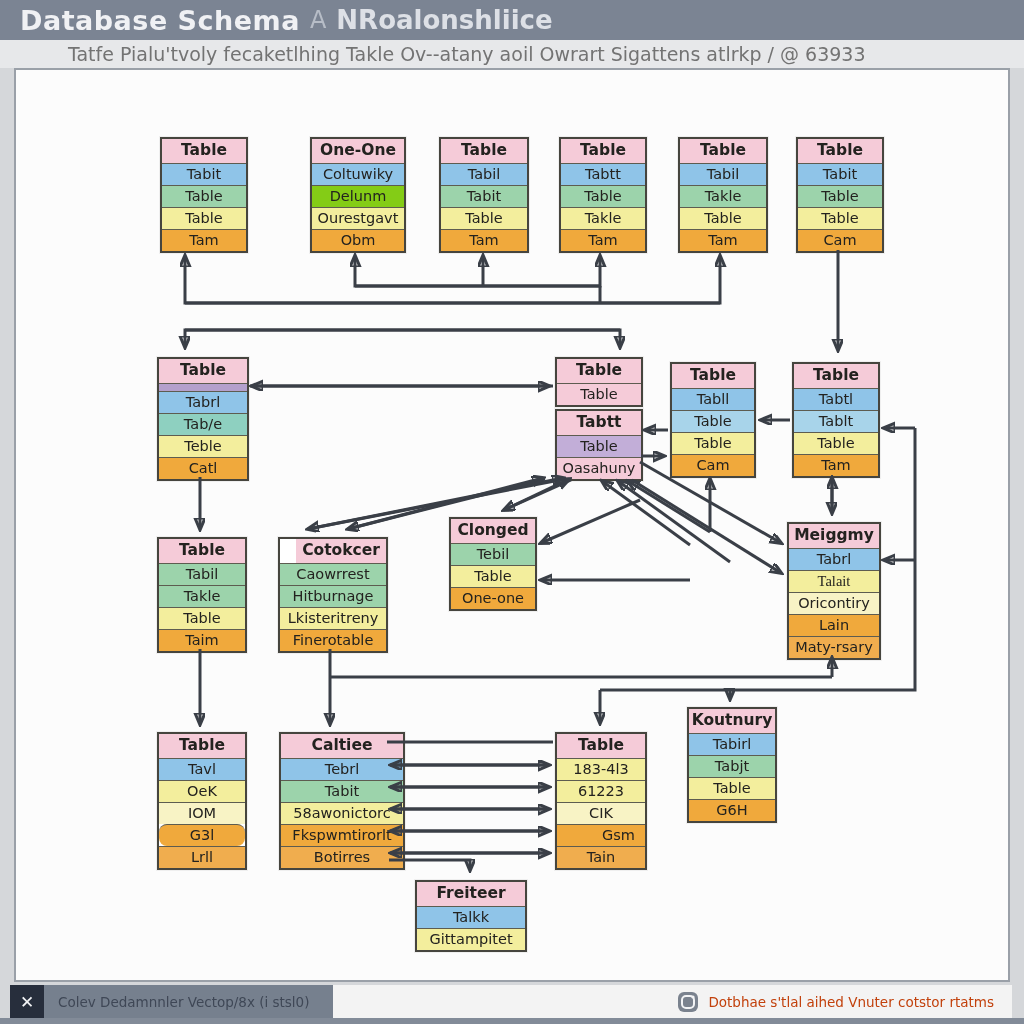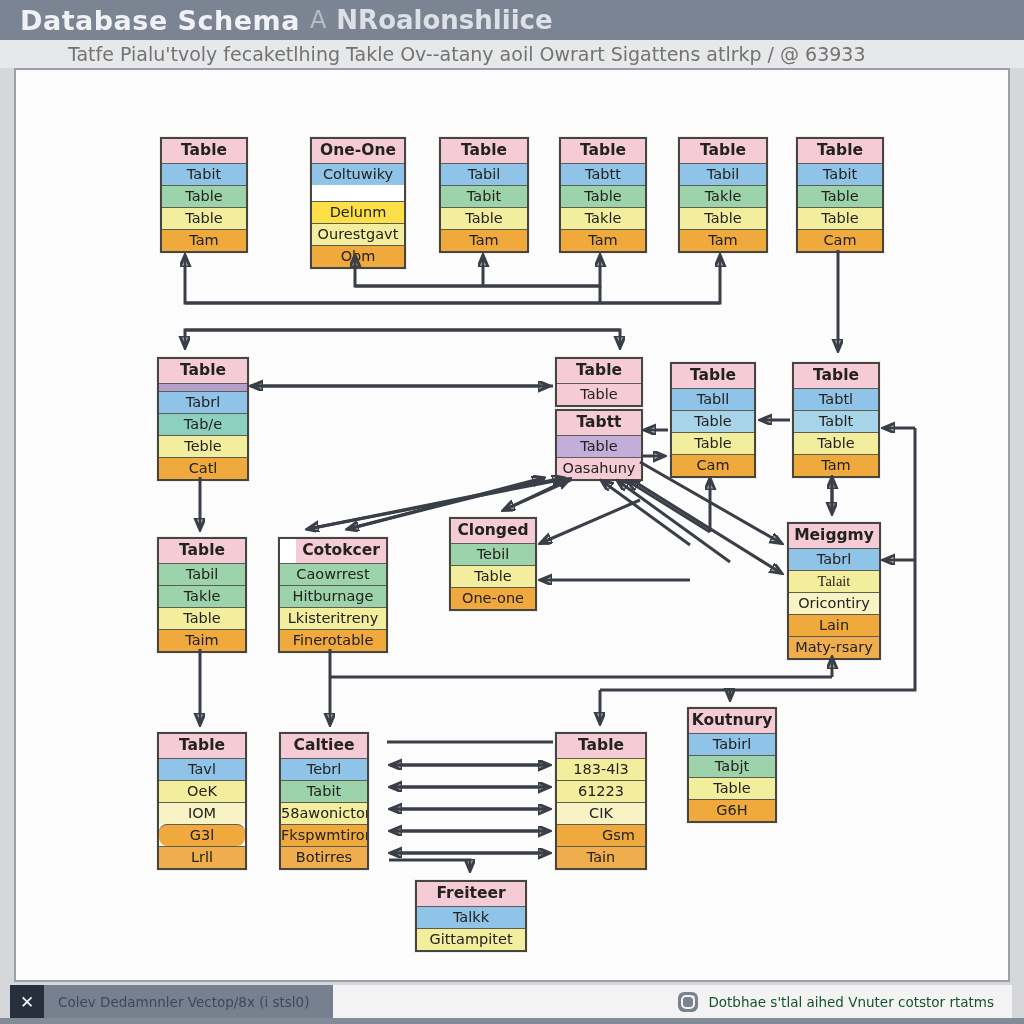--- a/index.html
+++ b/index.html
@@ -31,21 +31,21 @@
   svg.arrows path { stroke:#3a3f47; stroke-width:3; fill:none; }
 
   .statusbar { position:absolute; left:0; top:985px; width:1024px; height:33px; background:#d5d7da; }
   .status-left { position:absolute; left:10px; top:0; width:323px; height:33px;
                  background:#76808e; display:flex; align-items:center; }
   .close-btn { width:34px; height:33px; background:#272e3c; color:#f2f3f5; font-size:17px;
                font-weight:bold; display:flex; align-items:center; justify-content:center; cursor:default; }
   .status-left .txt { margin-left:14px; color:#3f4756; font-size:13.5px; }
   .status-right { position:absolute; left:333px; top:0; width:679px; height:33px; background:#f3f3f3;
                   display:flex; align-items:center; justify-content:flex-end; padding-right:18px; gap:9px; }
-  .status-right .txt { color:#14532d; font-size:13.5px; }
+  .status-right .txt { color:#c2410c; font-size:13.5px; }
   .bottom-strip { position:absolute; left:0; top:1018px; width:1024px; height:6px; background:#828b98; }
 </style>
 </head>
 <body>
 
 <div class="titlebar">
   <span class="t1">Database Schema</span>
   <span class="t2">A</span>
   <span class="t3">NRoalonshliice</span>
 </div>
@@ -59,21 +59,21 @@
       <div class="tbl" style="left: 144px; top: 67px; width: 88px;">
         <div class="trow thead" style="background: rgb(245, 203, 216);">Table</div>
         <div class="trow" style="background: rgb(143, 196, 232);">Tabit</div>
         <div class="trow" style="background: rgb(156, 211, 171);">Table</div>
         <div class="trow" style="background: rgb(243, 238, 157);">Table</div>
         <div class="trow" style="background: rgb(240, 169, 60);">Tam</div>
       </div>
       <div class="tbl" style="left: 294px; top: 67px; width: 96px;">
         <div class="trow thead" style="background: rgb(245, 203, 216);">One-One</div>
         <div class="trow" style="background: rgb(143, 196, 232);">Coltuwiky</div>
-        <div class="trow" style="background: #fde047; margin-top: 16px;">Delunm</div>
+        <div class="trow" style="background: #84cc16;">Delunm</div>
         <div class="trow" style="background: rgb(243, 238, 157);">Ourestgavt</div>
         <div class="trow" style="background: rgb(240, 169, 60);">Obm</div>
       </div>
       <div class="tbl" style="left: 423px; top: 67px; width: 90px;">
         <div class="trow thead" style="background: rgb(245, 203, 216);">Table</div>
         <div class="trow" style="background: rgb(143, 196, 232);">Tabil</div>
         <div class="trow" style="background: rgb(156, 211, 171);">Tabit</div>
         <div class="trow" style="background: rgb(243, 238, 157);">Table</div>
         <div class="trow" style="background: rgb(240, 169, 60);">Tam</div>
       </div>
@@ -158,21 +158,21 @@
         <div class="trow" style="background: rgb(240, 173, 78);">Maty-rsary</div>
       </div>
       <div class="tbl" style="left: 141px; top: 662px; width: 90px;">
         <div class="trow thead" style="background: rgb(245, 203, 216);">Table</div>
         <div class="trow" style="background: rgb(143, 196, 232);">Tavl</div>
         <div class="trow" style="background: rgb(243, 238, 157);">OeK</div>
         <div class="trow" style="background: rgb(248, 243, 197);">IOM</div>
         <div class="trow" style="background: rgb(240, 169, 60); border-radius: 8px;">G3l</div>
         <div class="trow" style="background: rgb(240, 173, 78);">Lrll</div>
       </div>
-      <div class="tbl" style="left: 263px; top: 662px; width: 90px;">
+      <div class="tbl" style="left: 263px; top: 662px; width: 126px;">
         <div class="trow thead" style="background: rgb(245, 203, 216);">Caltiee</div>
         <div class="trow" style="background: rgb(143, 196, 232);">Tebrl</div>
         <div class="trow" style="background: rgb(156, 211, 171);">Tabit</div>
         <div class="trow" style="background: rgb(243, 238, 157);">58awonictorc</div>
         <div class="trow" style="background: rgb(240, 169, 60);">Fkspwmtirorlt</div>
         <div class="trow" style="background: rgb(240, 173, 78);">Botirres</div>
       </div>
       <div class="tbl" style="left: 539px; top: 662px; width: 92px;">
         <div class="trow thead" style="background: rgb(245, 203, 216);">Table</div>
         <div class="trow" style="background: rgb(243, 238, 157);">183-4l3</div>

